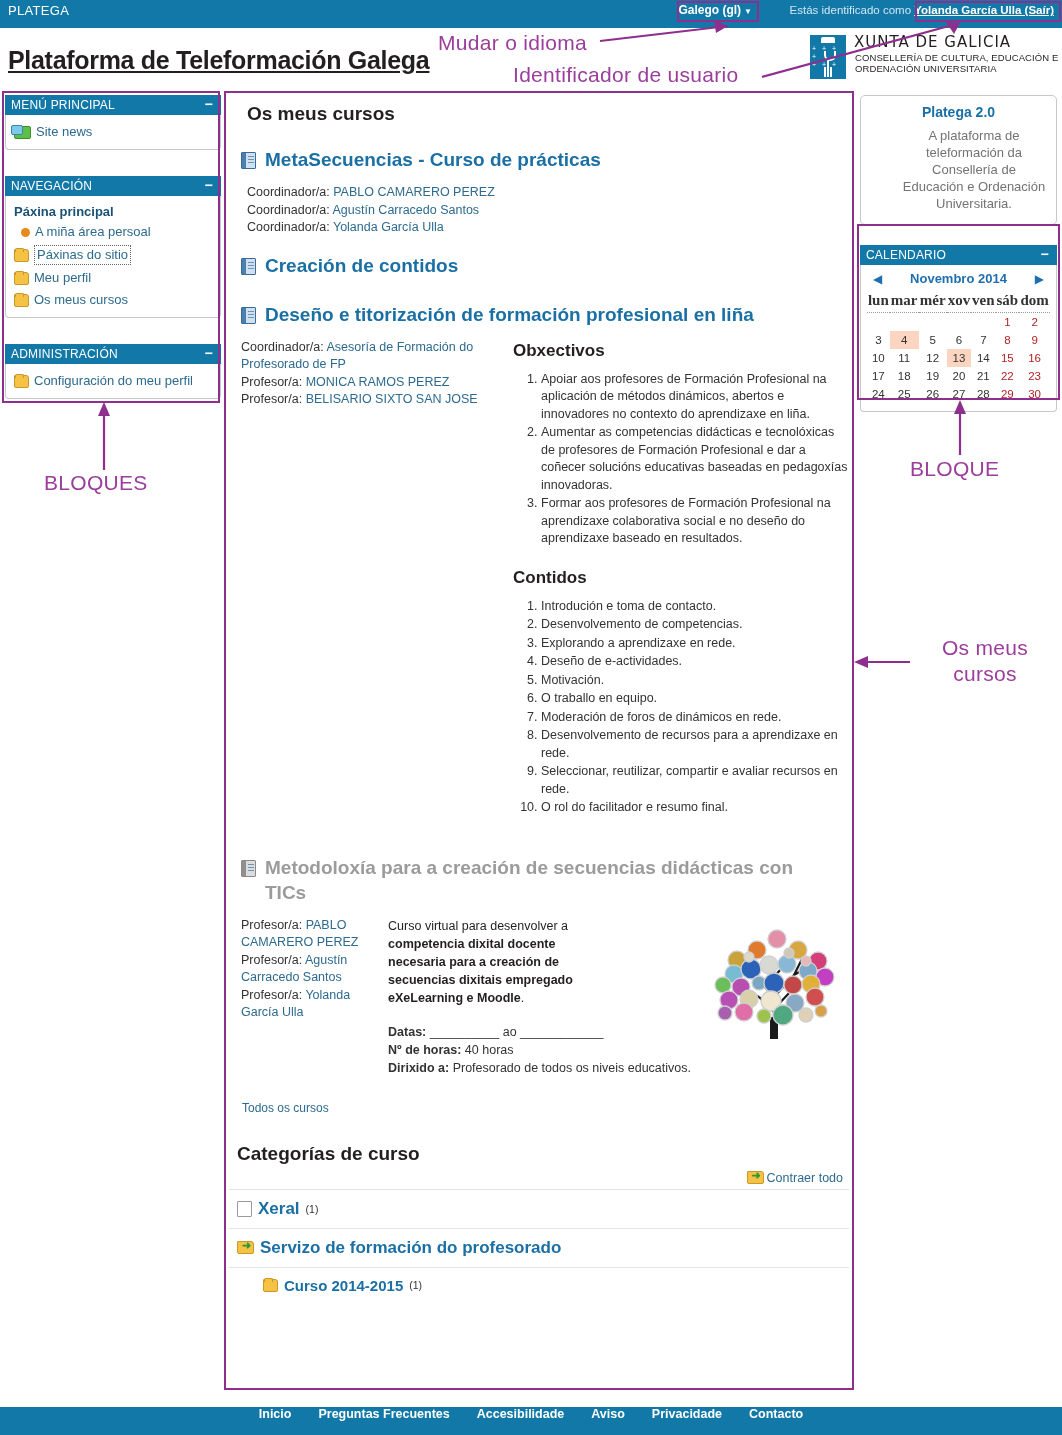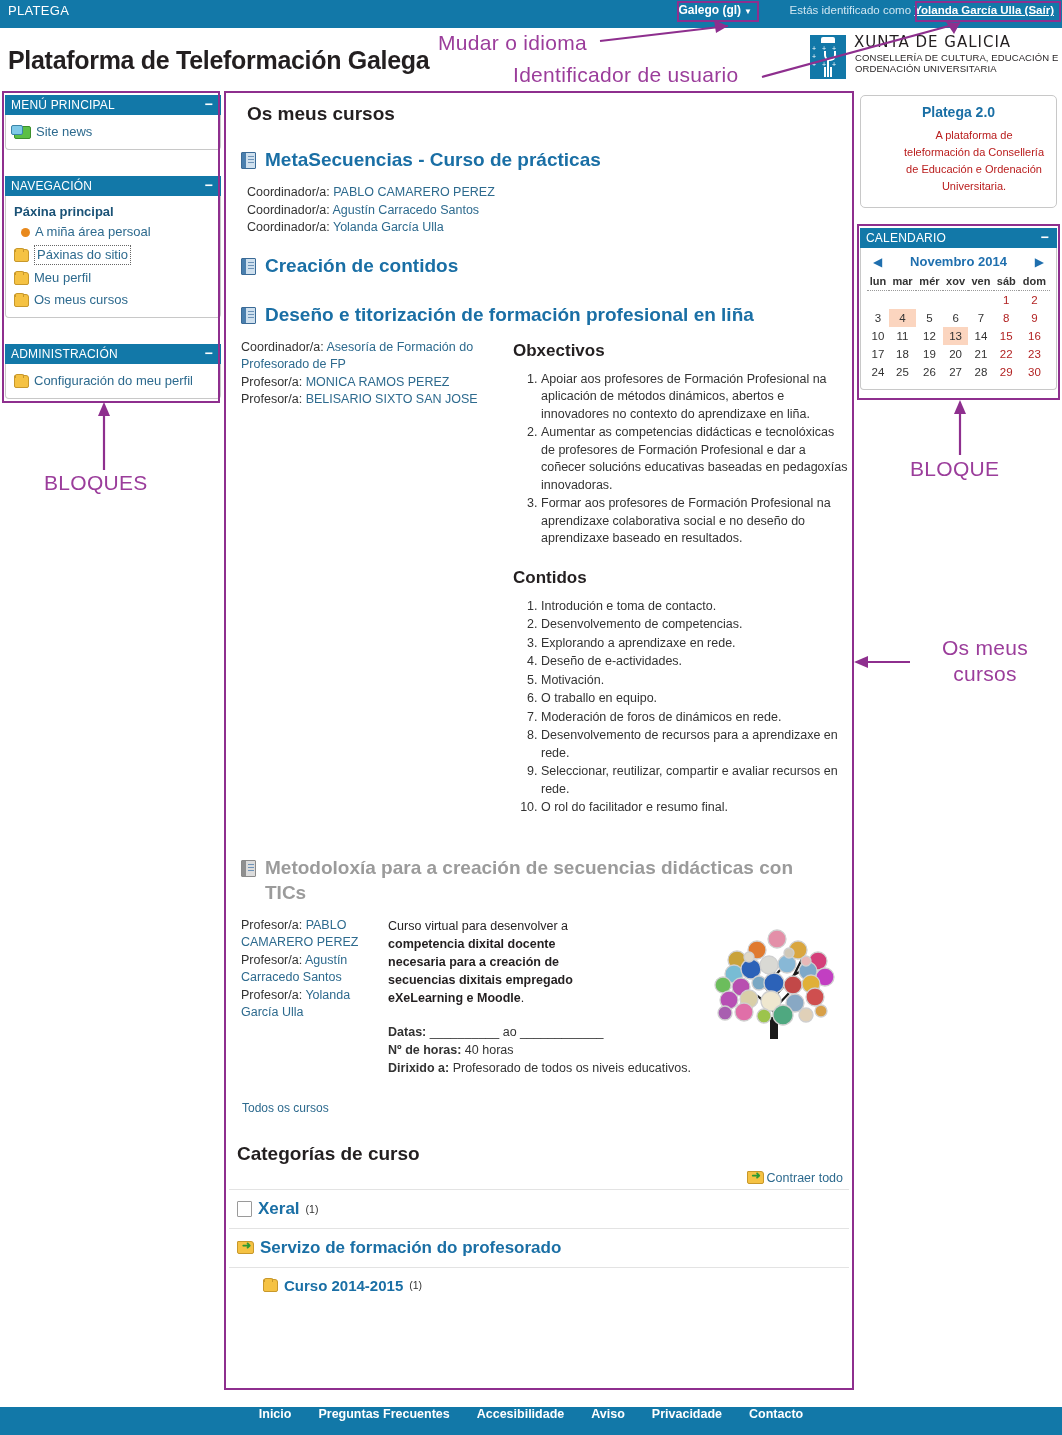--- a/index.html
+++ b/index.html
@@ -28,21 +28,21 @@
   .lang-select .caret{ font-size:8px; margin-left:3px; }
   .loggedin{
     position:absolute; right:8px; top:4px; font-size:11.5px; white-space:nowrap;
     color:#cfe6f2;
   }
   .loggedin .uname{ color:#ffffff; font-weight:bold; }
 
   
   .site-title{
     position:absolute; left:8px; top:46px;
-    font-size:25px; font-weight:bold; color:#231f20; letter-spacing:-.3px;
+    font-size:25px; font-weight:bold; color:#231f20; letter-spacing:-.3px;text-decoration:underline;
   }
 
   
   .xunta{
     position:absolute; left:810px; top:33px; width:250px; height:50px;
   }
   .xunta .shield{
     position:absolute; left:0; top:2px; width:36px; height:44px;
     background:#1278a8;
   }
@@ -119,31 +119,32 @@
     background:#7fc9e8; border:1px solid #3a85a8; border-radius:2px;
   }
   .dashed-box{ border:1px dotted #666; padding:0 2px; }
 
   
   .info-block{
     border:1px solid #c8c8c8; border-radius:5px; padding:8px 10px 12px;
     text-align:center; margin-bottom:20px; background:#fff;
   }
   .info-block .ititle{ color:#1a6fa5; font-weight:bold; font-size:14px; margin-bottom:7px; }
-  .info-block .itext{ color:#b91c1c; font-size:11px; line-height:17px;margin-left:31px; }
+  .info-block .itext{ color:#737373; font-size:13px; line-height:17px;margin-left:31px; }
 
   
   .cal-body{ border:1px solid #c8c8c8; border-top:none; border-radius:0 0 4px 4px; padding:5px 6px 8px; background:#fff;}
   .cal-nav{ display:flex; align-items:center; justify-content:space-between; padding:1px 6px 4px; }
   .cal-nav .arrow{ color:#1f6fae; font-size:12px; }
   .cal-nav .month{ color:#1f6fae; font-size:13px; font-weight:bold; }
   table.cal{ width:100%; border-collapse:collapse; font-size:11.5px; }
   table.cal th{
-    font-weight:bold; color:#333; padding:2px 0 3px; font-size:11px;
+    font-weight:bold; color:#333; padding:2px 0 3px; font-size:15px;
     border-bottom:1px dotted #999;
+    font-family:Liberation Serif, serif;
   }
   table.cal td{ text-align:center; padding:3px 0; color:#333; }
   table.cal td.we{ color:#b22222; }
   table.cal td.hl{ background:#fbd5bf; }
 
   
   h2.page-h{ font-size:19px; color:#231f20; margin:8px 0 22px 18px; font-weight:bold; }
   .course-box{ margin:0 0 0 12px; }
   h3.course-t{
     font-size:19px; margin:0 0 12px; font-weight:bold; line-height:25px;

